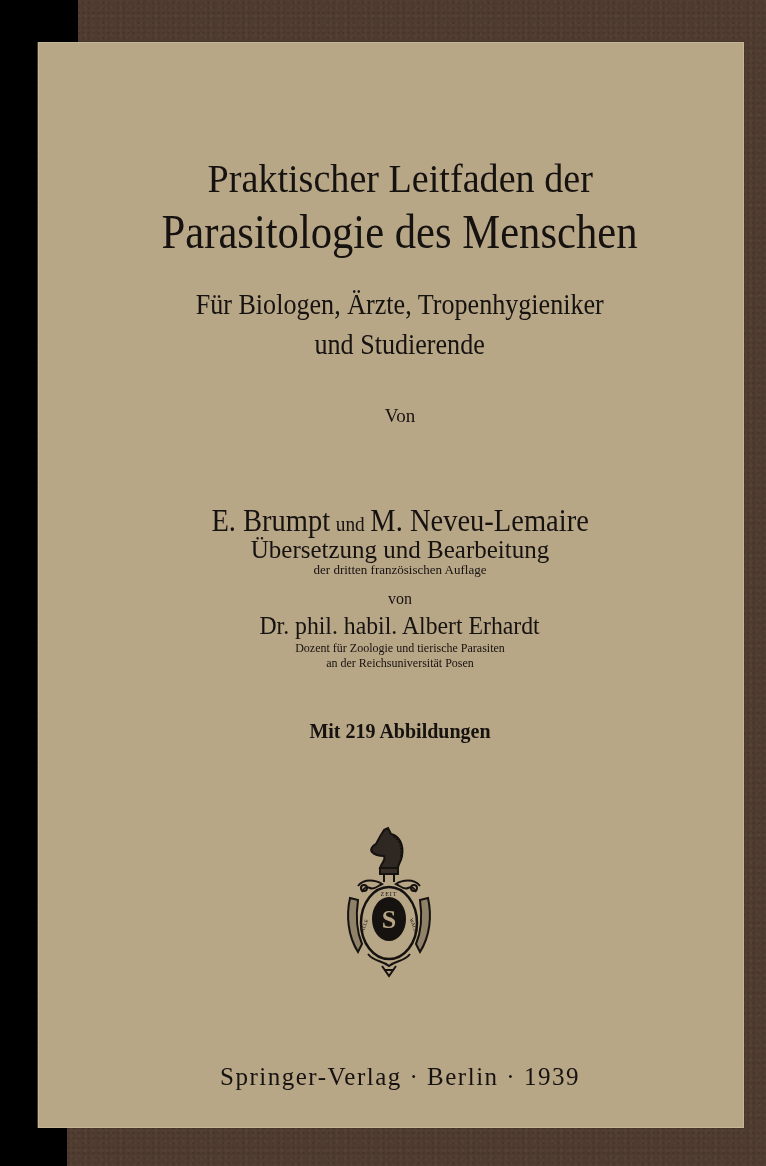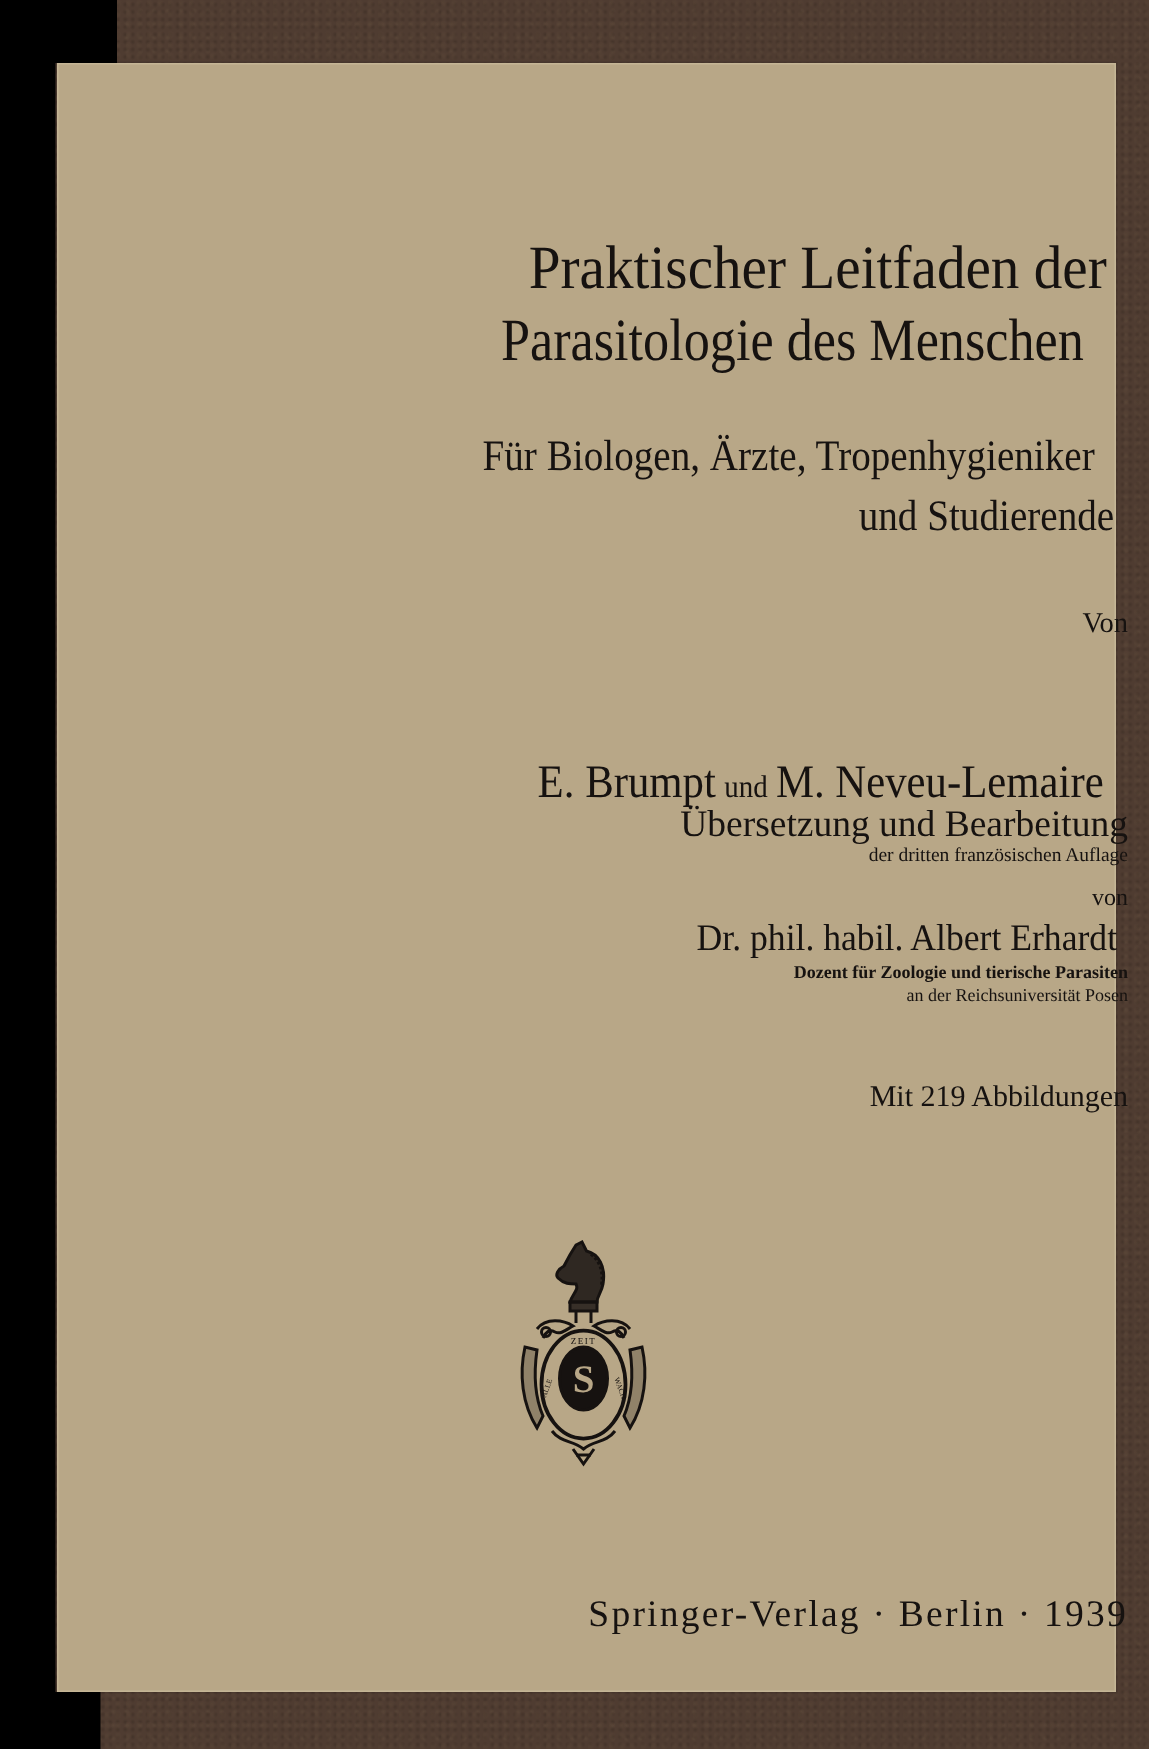--- a/index.html
+++ b/index.html
@@ -24,48 +24,48 @@
       position: absolute;
       left: 38px; top: 42px;
       width: 706px; height: 1086px;
       background: #b8a787;
       border: 1px solid #c5b696;
       box-shadow: 0 0 0 1px rgba(0,0,0,0.08);
     }
     .line {
       position: absolute;
       left: 0; width: 752px;
-      text-align: right;
+      text-align: center;
       white-space: nowrap;
       line-height: 1;
       padding-left: 48px;
     }
     .line span { display: inline-block; }
 
     #title-sub1 { top: 158px; font-size: 41px; }
     #title-sub1 span { transform: scaleX(0.93); }
-    #title-main { top: 207px; font-size: 40px; }
+    #title-main { top: 207px; font-size: 49px; }
     #title-main span { transform: scaleX(0.87); }
     #audience-1 { top: 290px; font-size: 29px; }
     #audience-1 span { transform: scaleX(0.9); }
     #audience-2 { top: 330px; font-size: 29px; }
     #audience-2 span { transform: scaleX(0.9); }
     #by-label { top: 406px; font-size: 19px; }
     #authors { top: 457px; font-size: 31px; margin-top: 48px; }
     #authors span.auth { transform: none; }
     #authors .und { font-size: 21px; margin: 0 6px; }
     #authors .wrap { transform: scaleX(0.92); }
     #translation-1 { top: 537px; font-size: 25px; }
     #translation-2 { top: 563px; font-size: 13px; }
     #translation-von { top: 591px; font-size: 16px; }
     #translator { top: 613px; font-size: 25px; }
     #translator span { transform: scaleX(0.95); }
-    #translator-pos-1 { top: 642px; font-size: 12px; font-weight: bold; }
+    #translator-pos-1 { top: 642px; font-size: 12px; font-weight: normal; }
     #translator-pos-2 { top: 657px; font-size: 12px; font-weight: normal; }
-    #illustrations { top: 721px; font-size: 20px; }
+    #illustrations { top: 721px; font-size: 20px; font-weight: bold; }
     #publisher { top: 1064px; font-size: 25px; letter-spacing: 1.5px; }
 
     #emblem {
       position: absolute;
       left: 344px; top: 826px;
       width: 90px; height: 152px;
     }
   </style>
 </head>
 <body>

